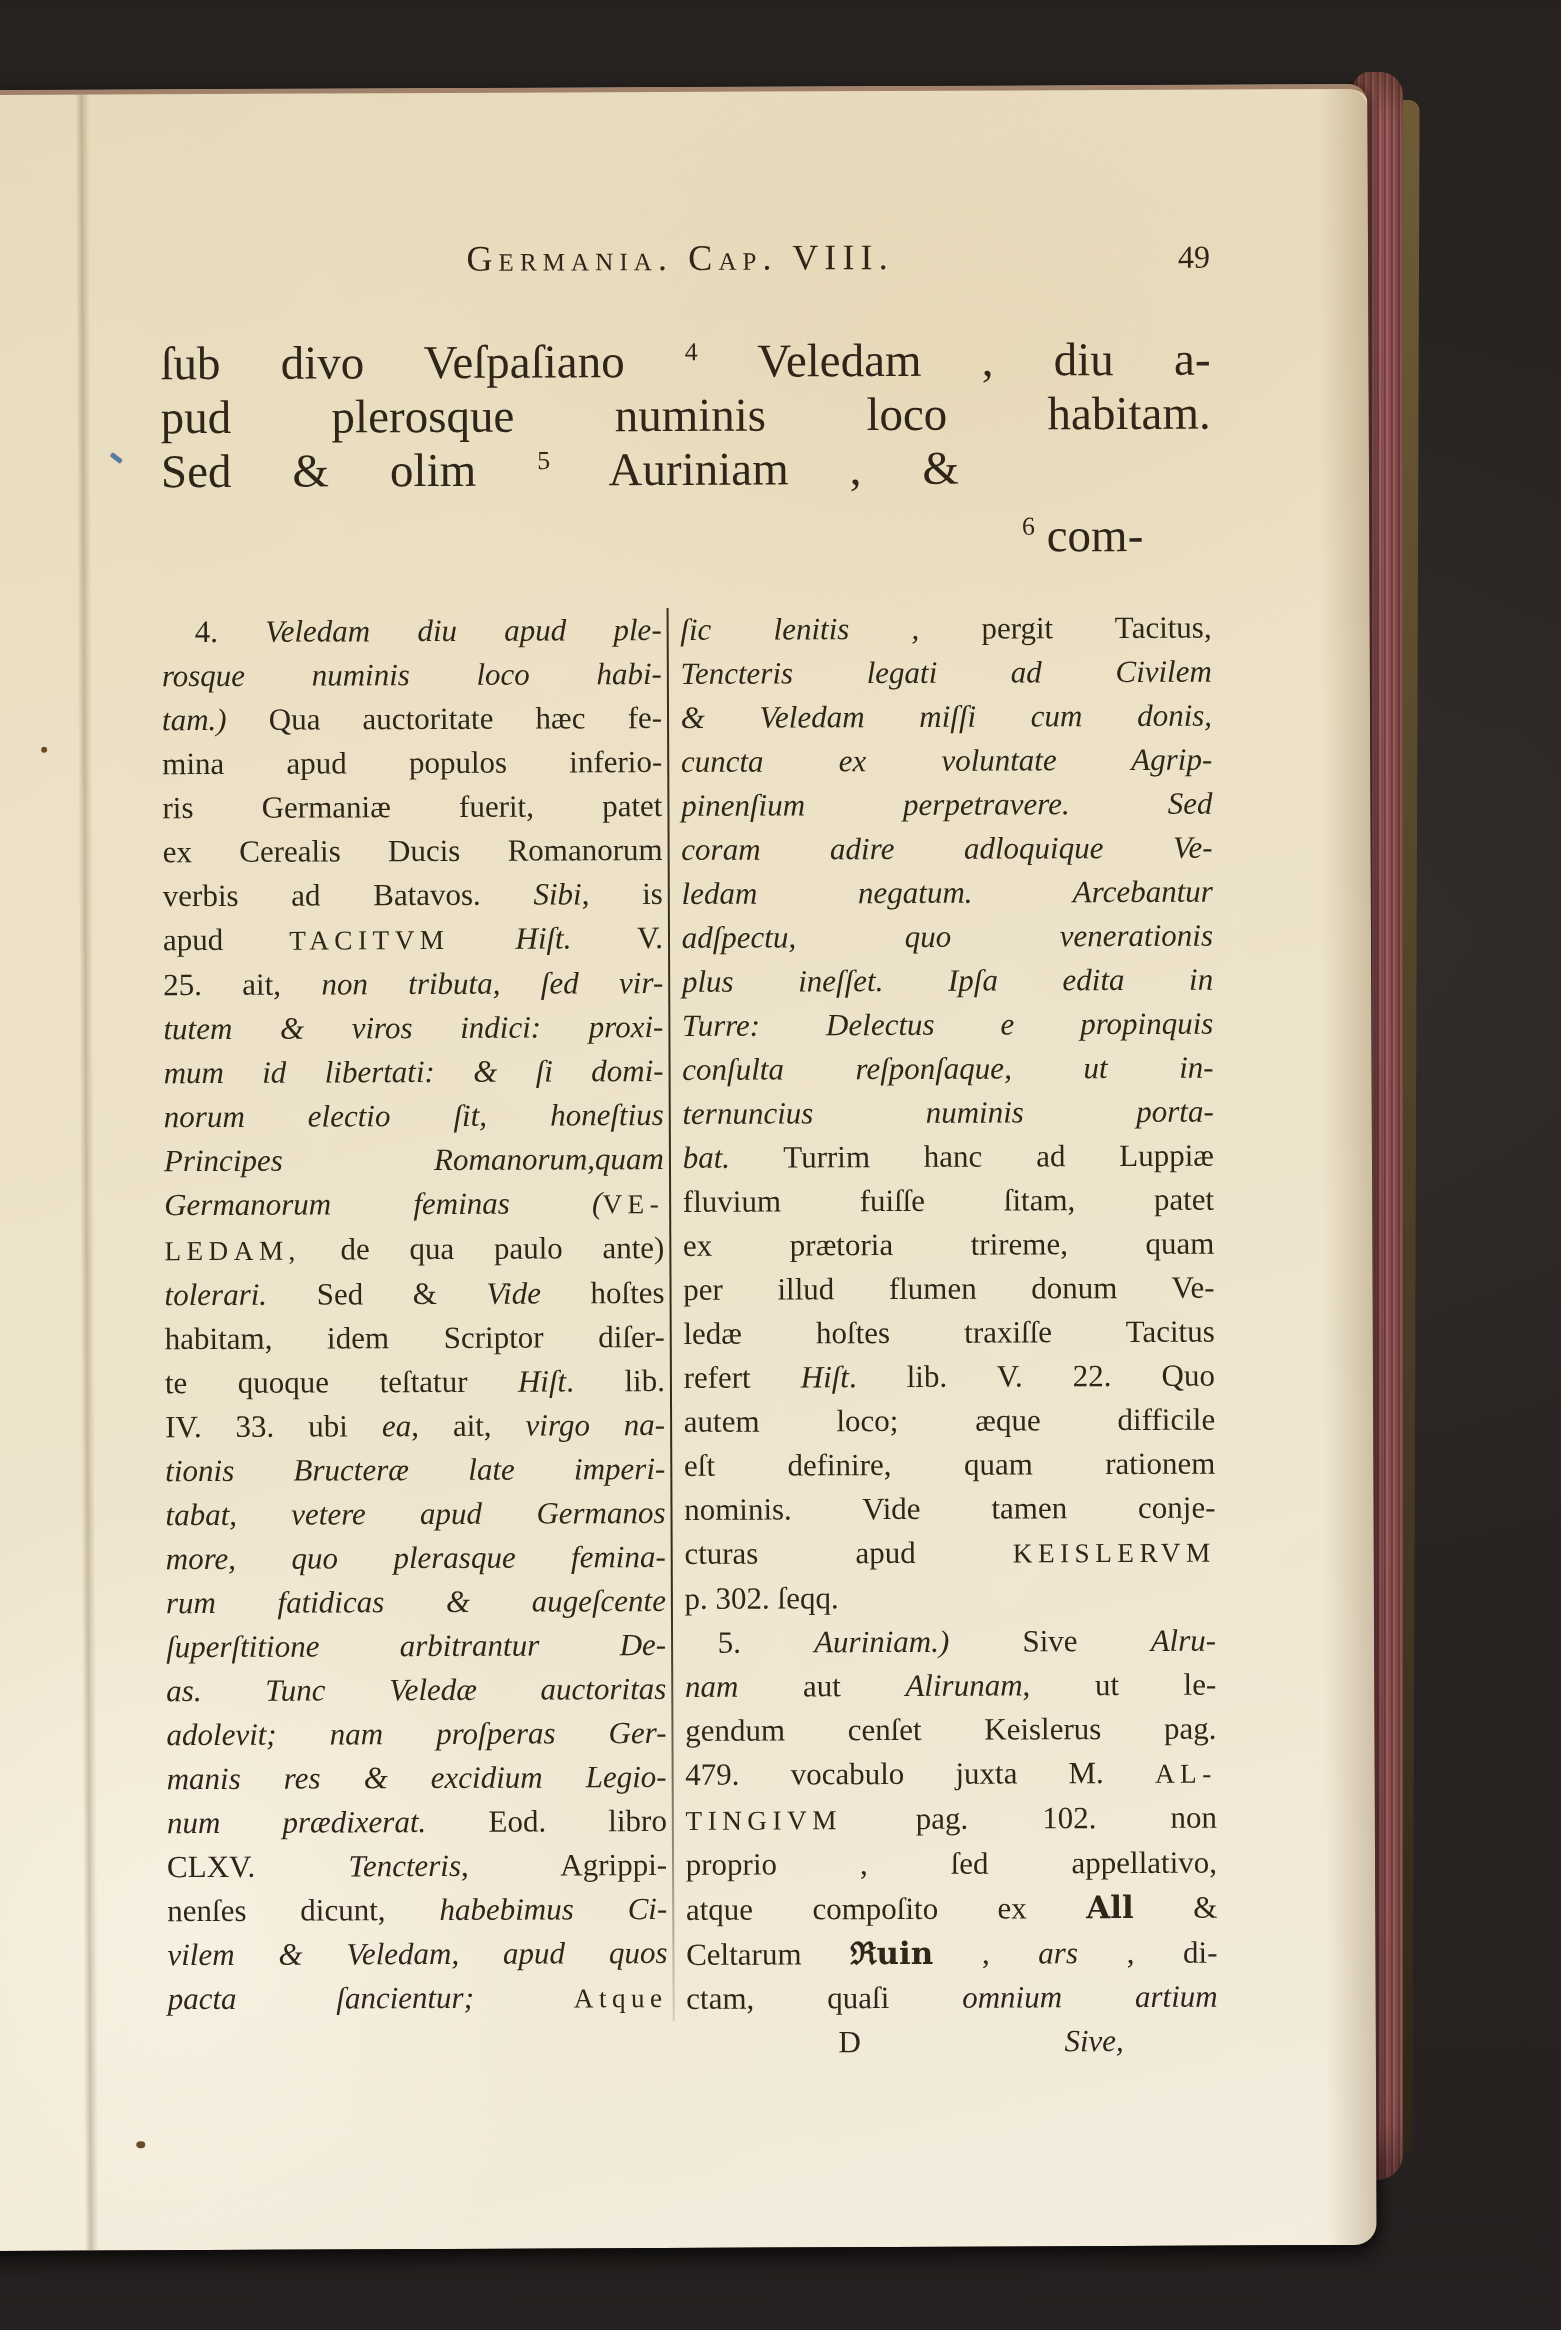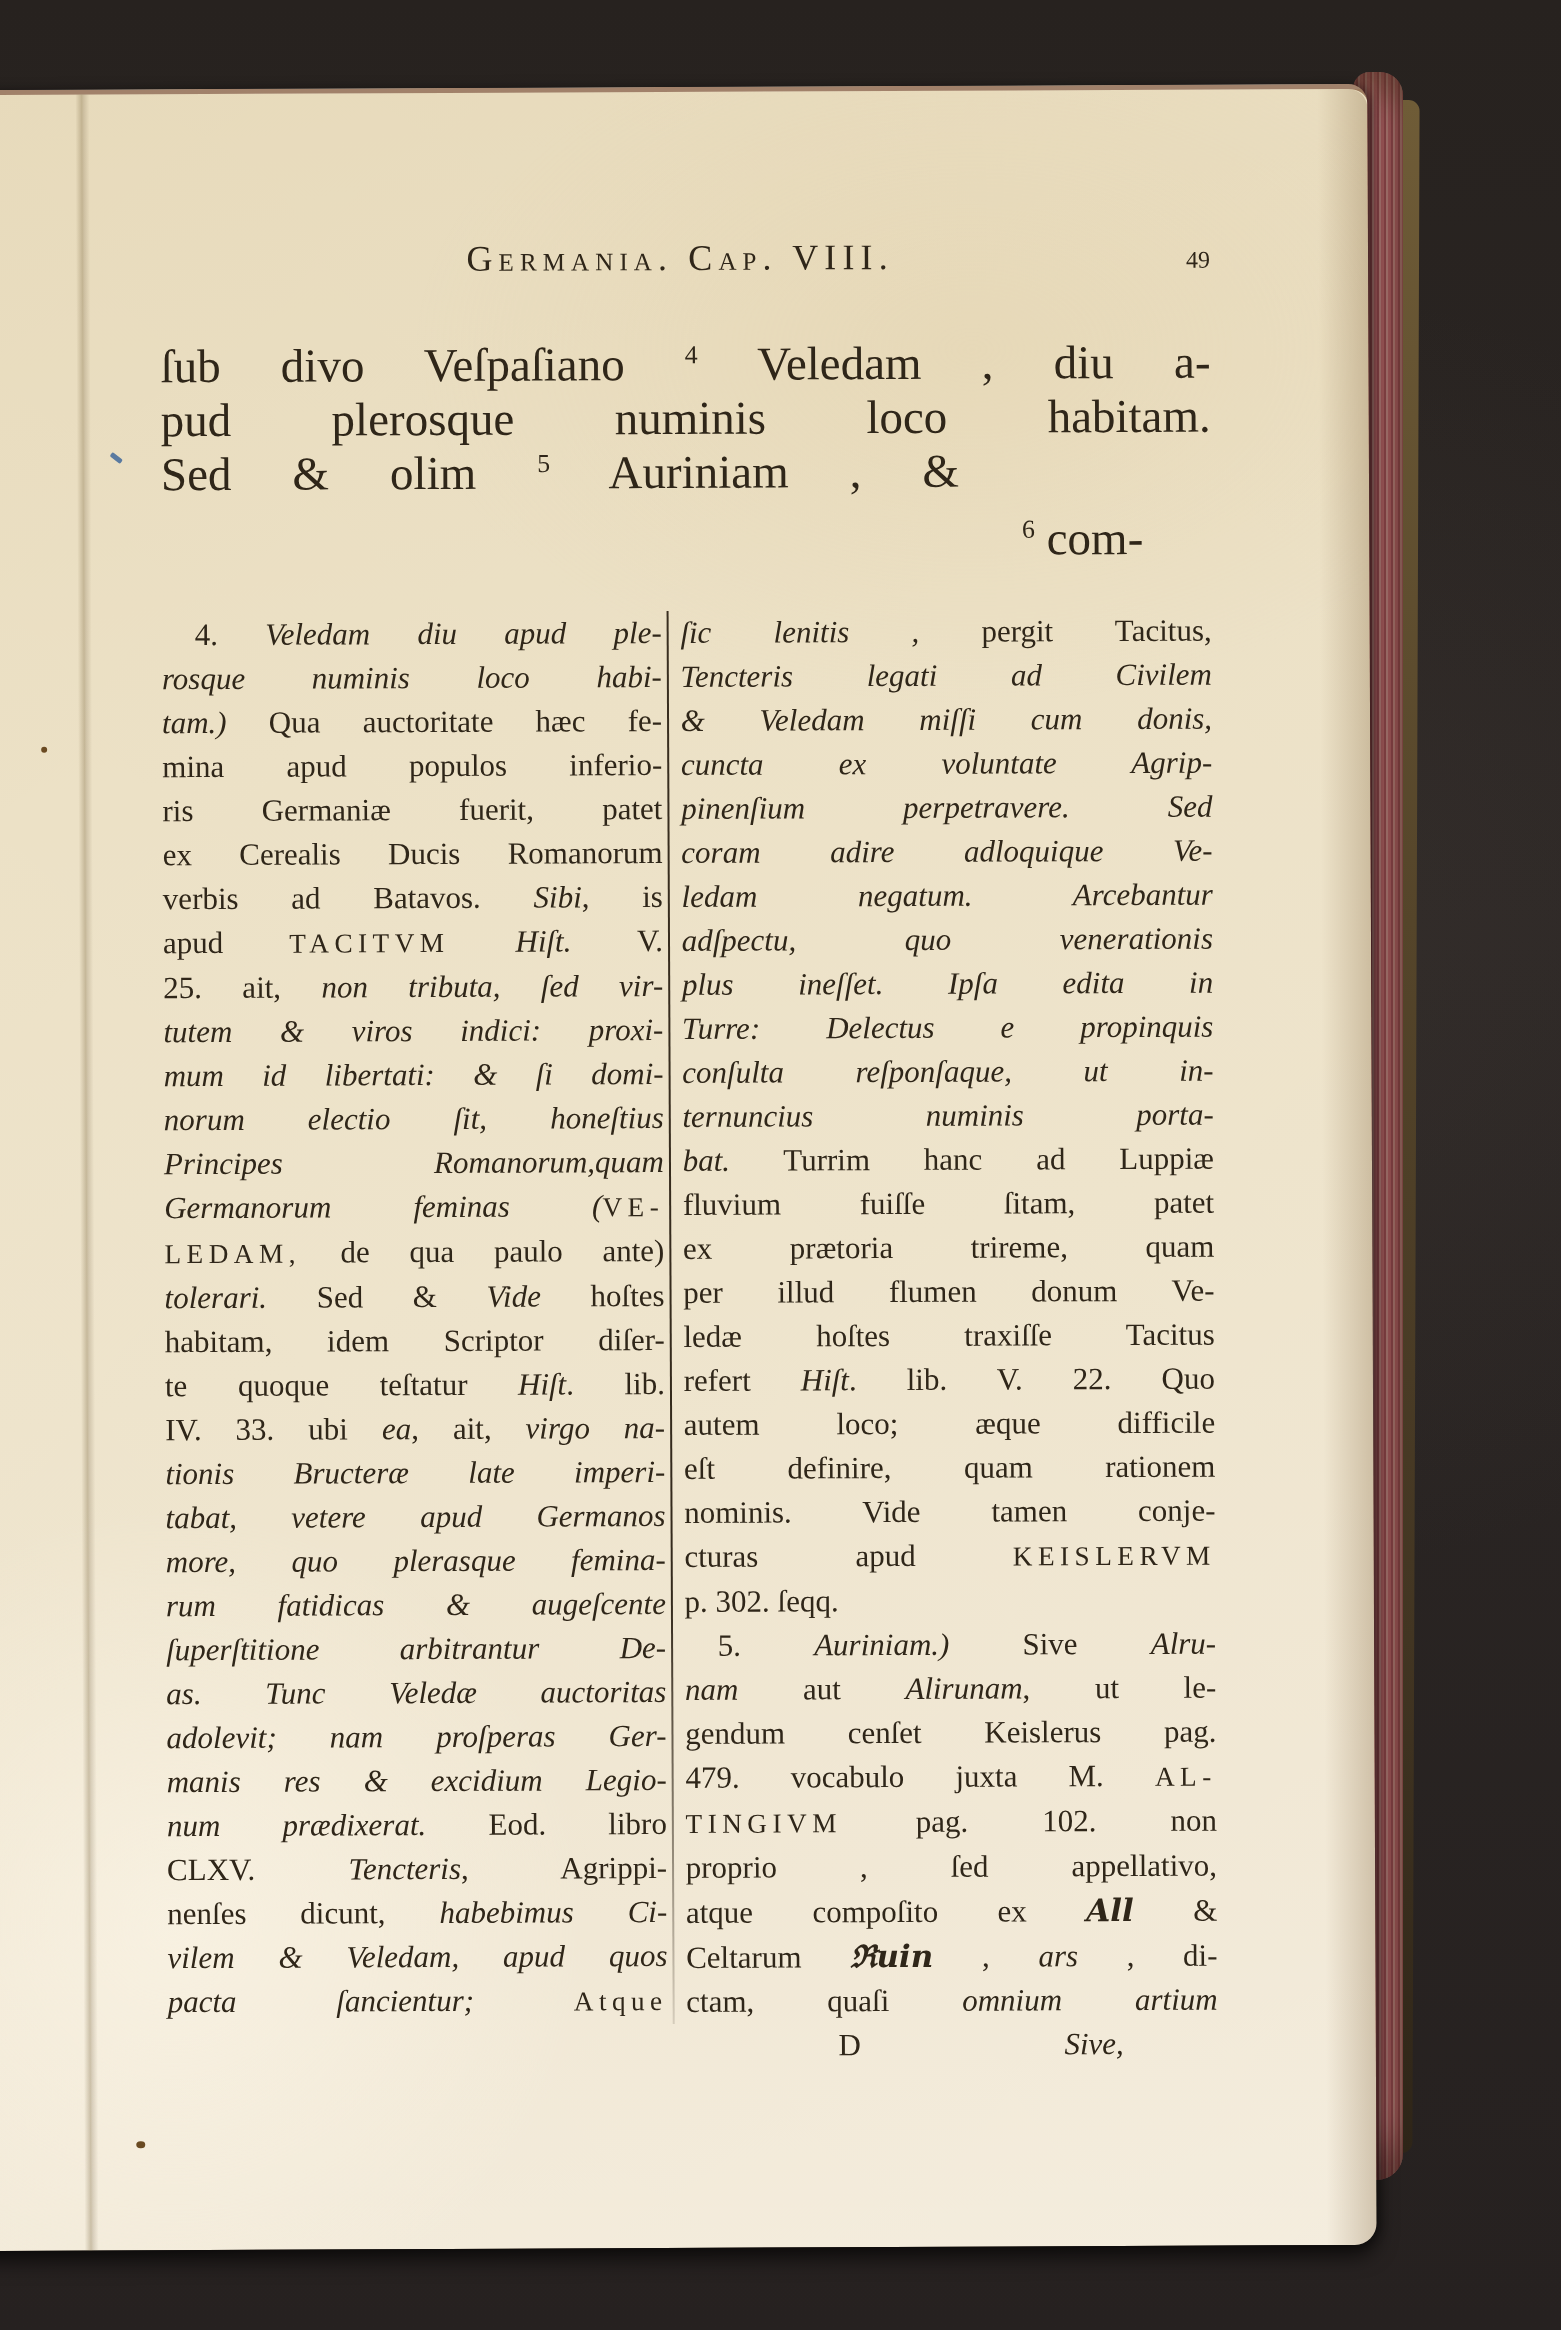--- a/index.html
+++ b/index.html
@@ -52,21 +52,21 @@
 
   
   .content{position:relative;padding:147px 158px 0 207px;}
 
   .header-row{display:flex;align-items:baseline;}
   .running-title{
     flex:1;text-align:center;padding-left:84px;
     font-variant:small-caps;letter-spacing:.17em;
     font-size:36px;line-height:39px;
   }
-  .page-number{width:94px;text-align:right;font-size:24px;line-height:39px;}
+  .page-number{width:94px;text-align:right;font-size:32px;line-height:39px;}
 
   .main-text{margin-top:55px;font-size:47px;line-height:54px;}
   .main-text .tl{text-align:justify;text-align-last:justify;}
   .main-text .tl:nth-child(3){width:76%;}
   .main-text .tl.catch{width:100%;text-align-last:right;padding-right:68px;box-sizing:border-box;margin-top:14px;}
 
   .footnotes{margin-top:44px;display:flex;font-size:31px;line-height:44px;}
   .fn-col{box-sizing:border-box;}
   .fn-left{width:500px;}
   .fn-rule{width:2.3px;background:linear-gradient(180deg,#3a2f20 0%,#33291c 70%,rgba(51,41,28,.15) 100%);
@@ -75,21 +75,21 @@
   .footnotes .tl{text-align:justify;text-align-last:justify;}
   .footnotes .tl.indent{text-indent:33px;}
   .footnotes .tl.short{text-align-last:left;}
   .footnotes .tl.sig{display:flex;justify-content:space-between;text-align-last:auto;
     padding-left:152px;padding-right:94px;}
 
   
   .sg-r{font-style:normal;}
   .sg-i{font-style:italic;}
   .sg-c{letter-spacing:.2em;font-size:.88em;}
-  .sg-f{font-weight:bold;font-family:"DejaVu Serif",serif;font-style:italic;}
+  .sg-f{font-weight:bold;font-family:"DejaVu Serif",serif;}
   .sg-s{font-size:.55em;vertical-align:super;line-height:0;}
 </style>
 </head>
 <body>
 
 <div class="rough-edge"></div>
 <div class="fore-edge"></div>
 
 <div class="paper">
   <div class="crease"></div>

